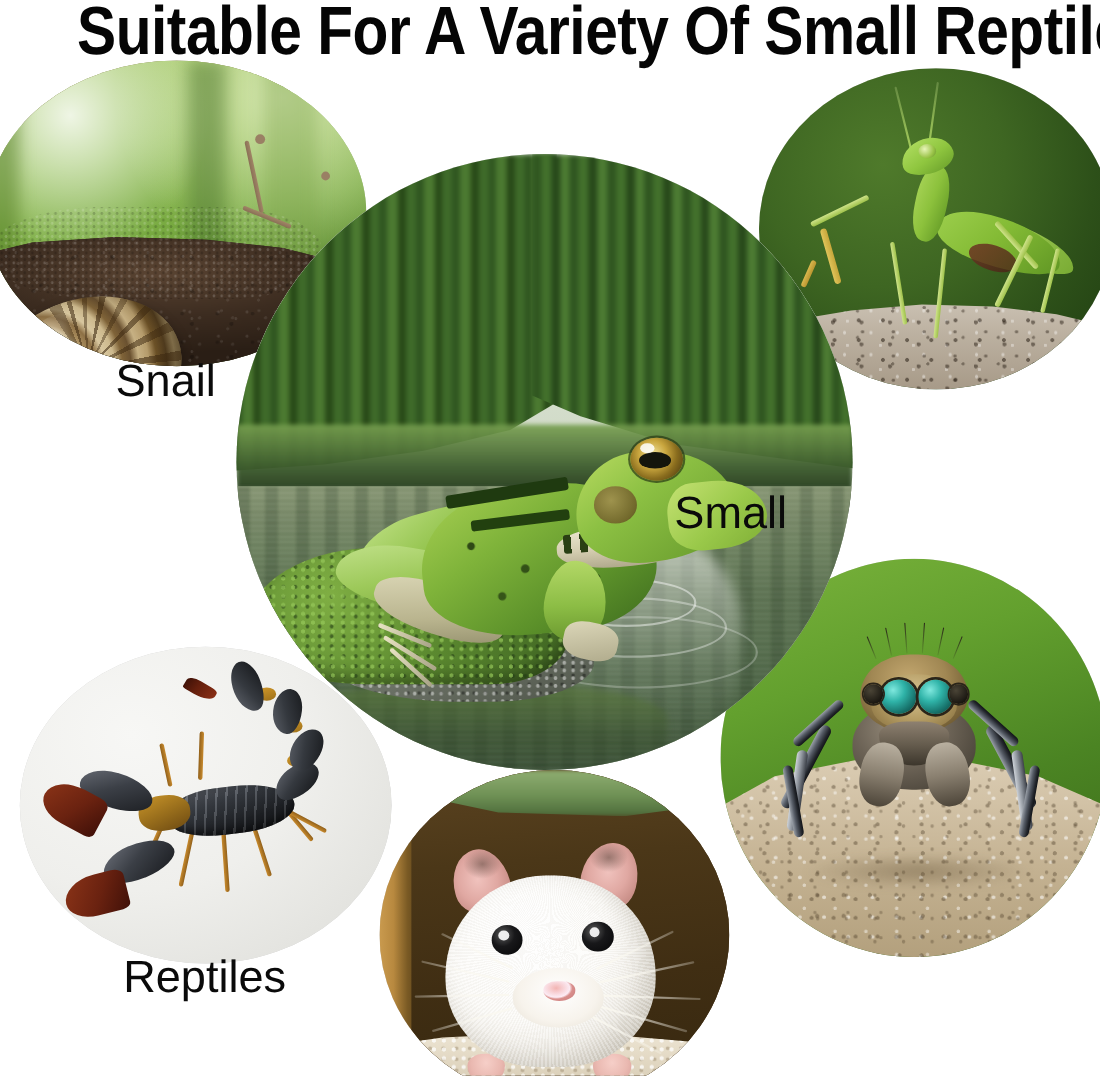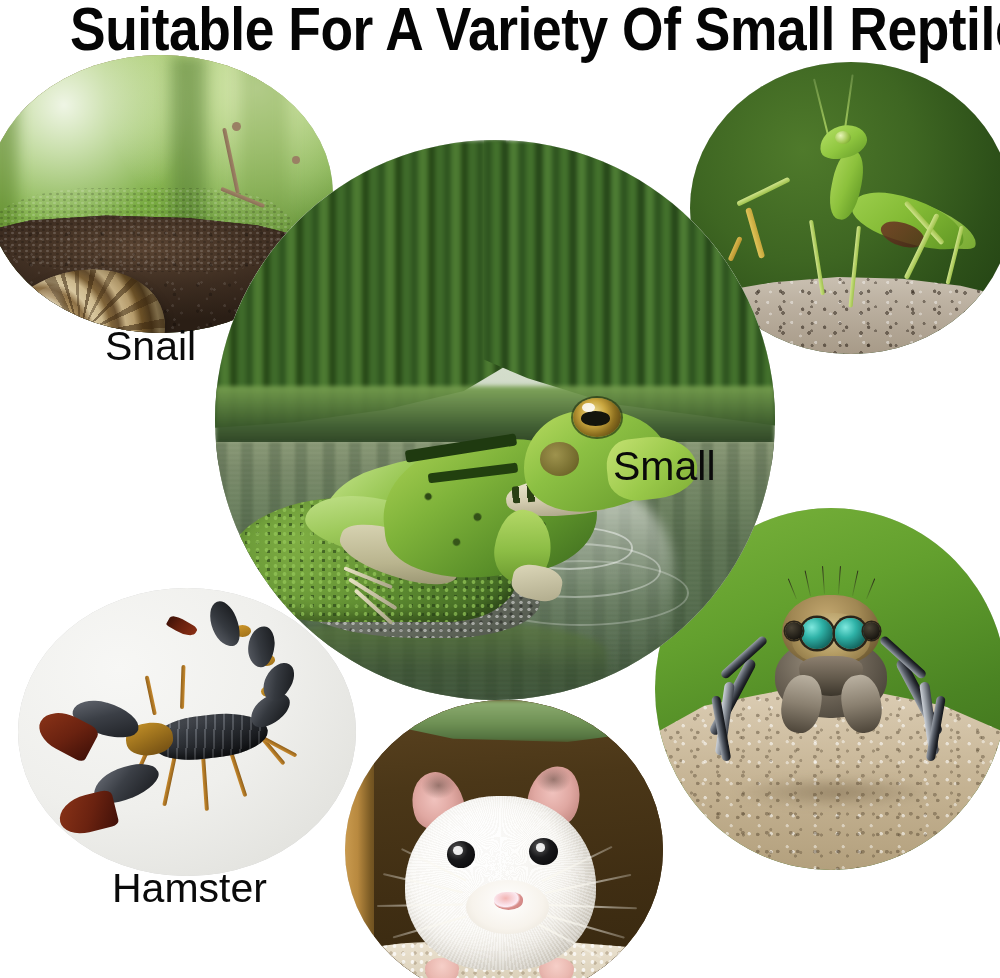--- a/index.html
+++ b/index.html
@@ -898,17 +898,17 @@
     <div class="fr fr-eye"></div>
     <div class="fr fr-pupil"></div>
     <div class="fr fr-eyeglint"></div>
   </div>
 
   <div class="label" style="left:105px; top:326px;">Snail</div>
 
 
   <div class="label" style="left:613px; top:446px;">Small</div>
 
-  <div class="label" style="left:112px; top:868px;">Hamster</div>
+  <div class="label" style="left:112px; top:868px;">Reptiles</div>
 
 
 
 </div>
 
 </body></html>

